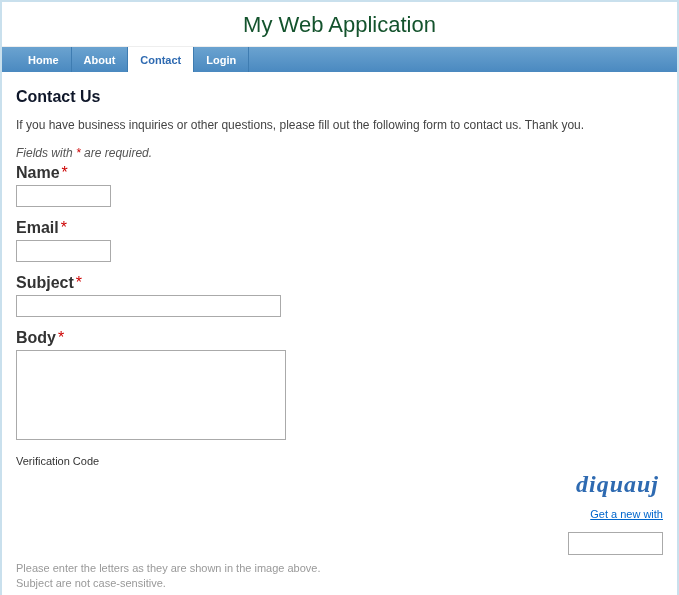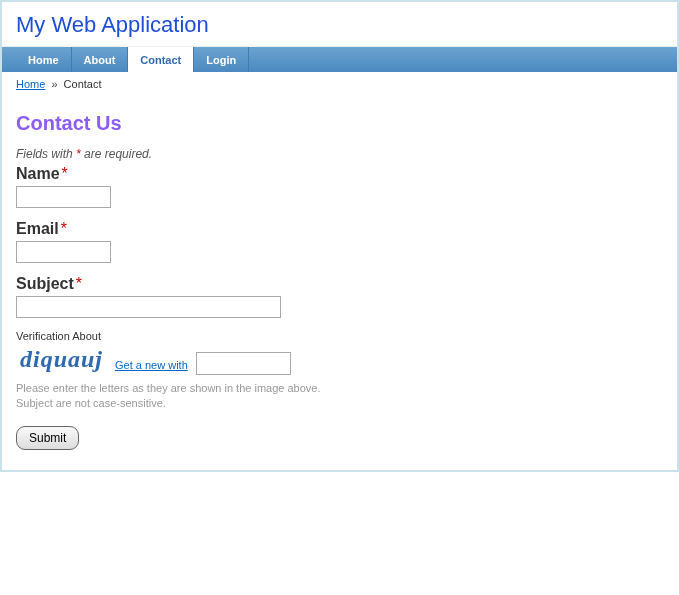--- a/index.html
+++ b/index.html
@@ -15,21 +15,22 @@
   margin: 0 auto;
   background: #fff;
 }
 .header {
   padding: 10px 14px 8px 14px;
   border-bottom: 1px solid #eee;
 }
 .header h1 {
   font-size: 22px;
   font-weight: normal;
-  color: #1d4ed8;
+  color: #14532d;
+  text-align: center;
 }
 .mainmenu {
   background: linear-gradient(#6ba3d0, #4a89c0);
   height: 25px;
   display: flex;
   align-items: stretch;
   padding-left: 14px;
 }
 .mainmenu a {
   display: flex;
@@ -54,23 +55,23 @@
   text-decoration: underline;
 }
 .breadcrumbs span.sep {
   margin: 0 3px;
   color: #444;
 }
 .content {
   padding: 6px 14px 20px 14px;
 }
 .content h2 {
-  font-size: 20px;
-  font-weight: bold;
-  color: #8b5cf6;
+  font-size: 16px;
+  font-weight: bold;
+  color: #0f172a;
   margin: 10px 0 12px 0;
 }
 .intro {
   margin-bottom: 14px;
   color: #444;
 }
 .note {
   font-style: italic;
   color: #555;
   margin-bottom: 4px;
@@ -111,20 +112,21 @@
   display: block;
   font-size: 11px;
   color: #333;
   margin-bottom: 4px;
 }
 .captcha-box {
   display: flex;
   align-items: flex-end;
   gap: 8px;
   margin-bottom: 6px;
+  flex-direction: column;
 }
 .captcha-img {
   font-family: "Comic Sans MS", cursive;
   font-size: 24px;
   font-style: italic;
   font-weight: bold;
   color: #2e6ab1;
   padding: 0 4px 2px 4px;
   letter-spacing: 1px;
 }
@@ -163,50 +165,50 @@
     <h1>My Web Application</h1>
   </div>
 
   <div class="mainmenu">
     <a href="#">Home</a>
     <a href="#">About</a>
     <a href="#" class="active">Contact</a>
     <a href="#">Login</a>
   </div>
 
-  <div class="breadcrumbs">
-    <a href="#">Home</a>
-    <span class="sep">»</span>
-    <span>Contact</span>
-  </div>
 
   <div class="content">
     <h2>Contact Us</h2>
+    <p class="intro">If you have business inquiries or other questions, please fill out the following form to contact us. Thank you.</p>
     <p class="note">
       <span>Fields with </span><span class="req">*</span><span> are required.</span>
     </p>
 
     <div class="form-row">
       <label><span>Name</span><span class="req">*</span></label>
       <input type="text" style="width: 95px;">
     </div>
 
     <div class="form-row">
       <label><span>Email</span><span class="req">*</span></label>
       <input type="text" style="width: 95px;">
     </div>
 
     <div class="form-row">
       <label><span>Subject</span><span class="req">*</span></label>
       <input type="text" style="width: 265px;">
     </div>
 
+    <div class="form-row">
+      <label><span>Body</span><span class="req">*</span></label>
+      <textarea style=""></textarea>
+    </div>
 
     <div class="captcha-row">
-      <label>Verification About</label>
+      <label>Verification Code</label>
       <div class="captcha-box">
         <span class="captcha-img">diquauj</span>
         <a href="#">Get a new with</a>
         <input type="text" style="">
       </div>
       <div class="hint">
         <div>Please enter the letters as they are shown in the image above.</div>
         <div>Subject are not case-sensitive.</div>
       </div>
     </div>

